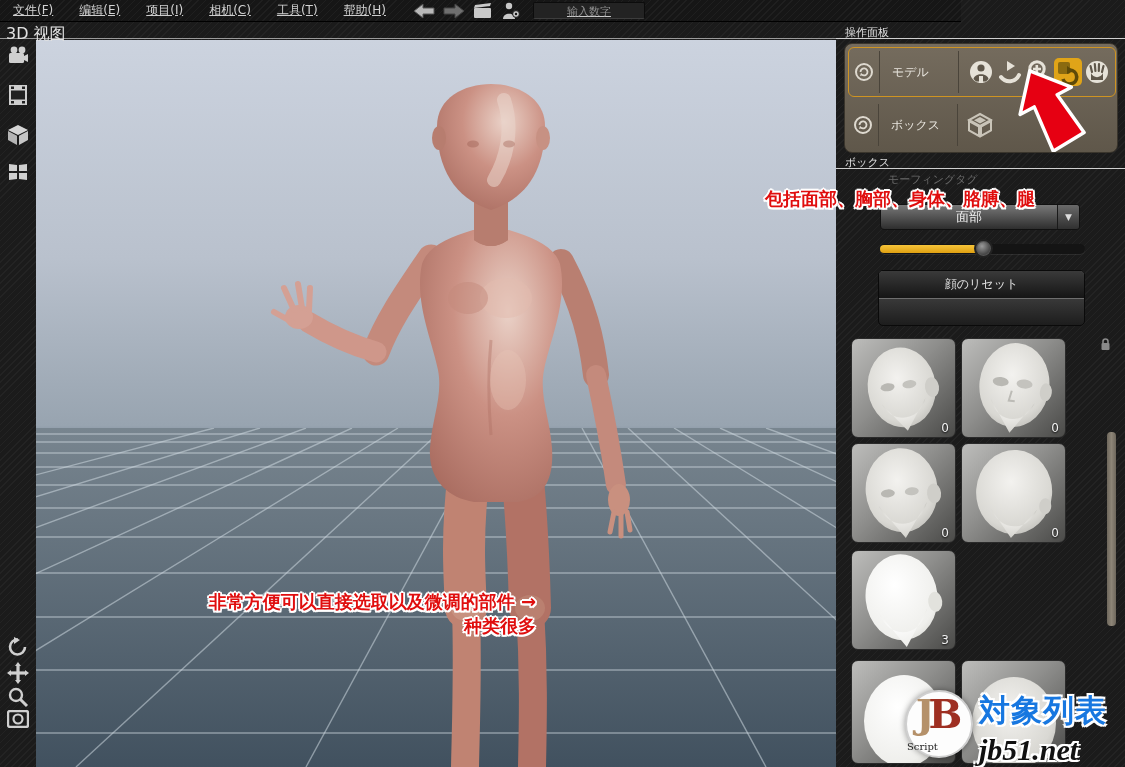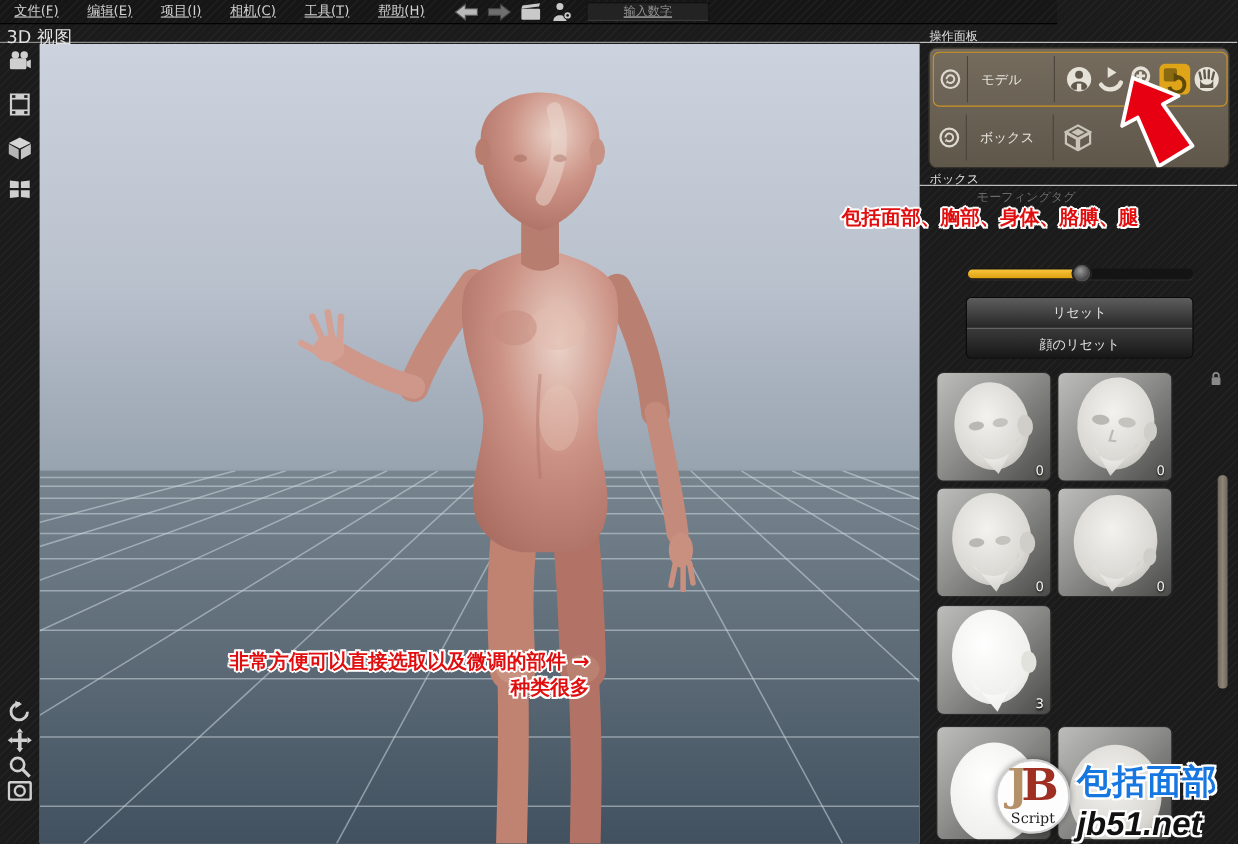--- a/index.html
+++ b/index.html
@@ -95,27 +95,27 @@
   .scrollbar { position:absolute; left:271px; top:410px; width:9px; height:194px;
     background:linear-gradient(90deg,#6e675c,#8d8577,#6e675c); border-radius:4px; }
   .lockicon { position:absolute; left:264px; top:314px; }
   
   .wm { position:absolute; left:905px; top:690px; z-index:80; display:flex; align-items:flex-start; }
   .wm-circle { width:68px; height:68px; border-radius:50%; background:#fdfdfd;
     border:2px solid #cfcfcf; position:relative; box-shadow:0 0 6px rgba(0,0,0,0.4); }
   .wm-jb { position:absolute; left:0; top:2px; width:100%; text-align:center;
     font-family:"DejaVu Serif","Liberation Serif",serif; font-weight:bold; font-size:40px; line-height:1; }
   .wm-j { color:#b5916a; } .wm-b { color:#9e2f22; margin-left:-6px; }
-  .wm-script { position:absolute; bottom:4px; width:100%; text-align:center;
-    font-family:"DejaVu Serif","Liberation Serif",serif; font-size:13px; color:#222; }
+  .wm-script { position:absolute; bottom:4px; width:100%; text-align:left;
+    font-family:"DejaVu Serif","Liberation Serif",serif; font-size:10px; color:#222; }
   .wm-text { margin-left:6px; }
   .wm-site { font-size:31px; font-weight:bold; color:#1777e0; letter-spacing:1px;
     text-shadow:-2px -2px 0 #fff,2px -2px 0 #fff,-2px 2px 0 #fff,2px 2px 0 #fff,0 2px 0 #fff,0 -2px 0 #fff; }
   .wm-url { font-size:30px; font-weight:bold; font-style:italic; color:#111; margin-top:1px;
-    font-family:Liberation Sans, sans-serif;
+    font-family:Liberation Serif, serif;
     text-shadow:-2px -2px 0 #fff,2px -2px 0 #fff,-2px 2px 0 #fff,2px 2px 0 #fff,0 2px 0 #fff,0 -2px 0 #fff; }
 </style>
 </head>
 <body>
 
 <div class="menubar">
   <span class="menu-item">文件(F)</span>
   <span class="menu-item">编辑(E)</span>
   <span class="menu-item">项目(I)</span>
   <span class="menu-item">相机(C)</span>
@@ -411,28 +411,31 @@
         </span>
       </span>
     </div>
   </div>
 
   <div class="sect-head" style="top:133px">ボックス</div>
   <div class="sect-rule" style="top:146px"></div>
 
   <div class="tag-label">モーフィングタグ</div>
 
+  <div class="dropdown">
+    <span class="dd-text">面部</span>
+    <span class="dd-arrow">▼</span>
+  </div>
 
   <div class="slider">
     <div class="slider-fill"></div>
     <div class="slider-thumb"></div>
   </div>
 
   <div class="resetbox">
-    <div class="reset-btn">リセット</div>
     <div class="reset-btn">顔のリセット</div>
   </div>
 
   <div class="thumb" style="left:15px; top:316px">
     <svg width="105" height="100">
         <defs>
           <radialGradient id="hg1" cx="0.45" cy="0.38" r="0.75">
             <stop offset="0" stop-color="#f3f2ef"></stop>
             <stop offset="0.7" stop-color="#d9d8d3"></stop>
             <stop offset="1" stop-color="#b4b3ae"></stop>
@@ -536,16 +539,16 @@
 </div>
 
 <div class="anno anno-top">包括面部、胸部、身体、胳膊、腿</div>
 
 <div class="wm">
   <div class="wm-circle">
     <div class="wm-jb"><span class="wm-j">J</span><span class="wm-b">B</span></div>
     <div class="wm-script">Script</div>
   </div>
   <div class="wm-text">
-    <div class="wm-site">包括面部</div>
+    <div class="wm-site">対象列表</div>
     <div class="wm-url">jb51.net</div>
   </div>
 </div>
 
 </body></html>

